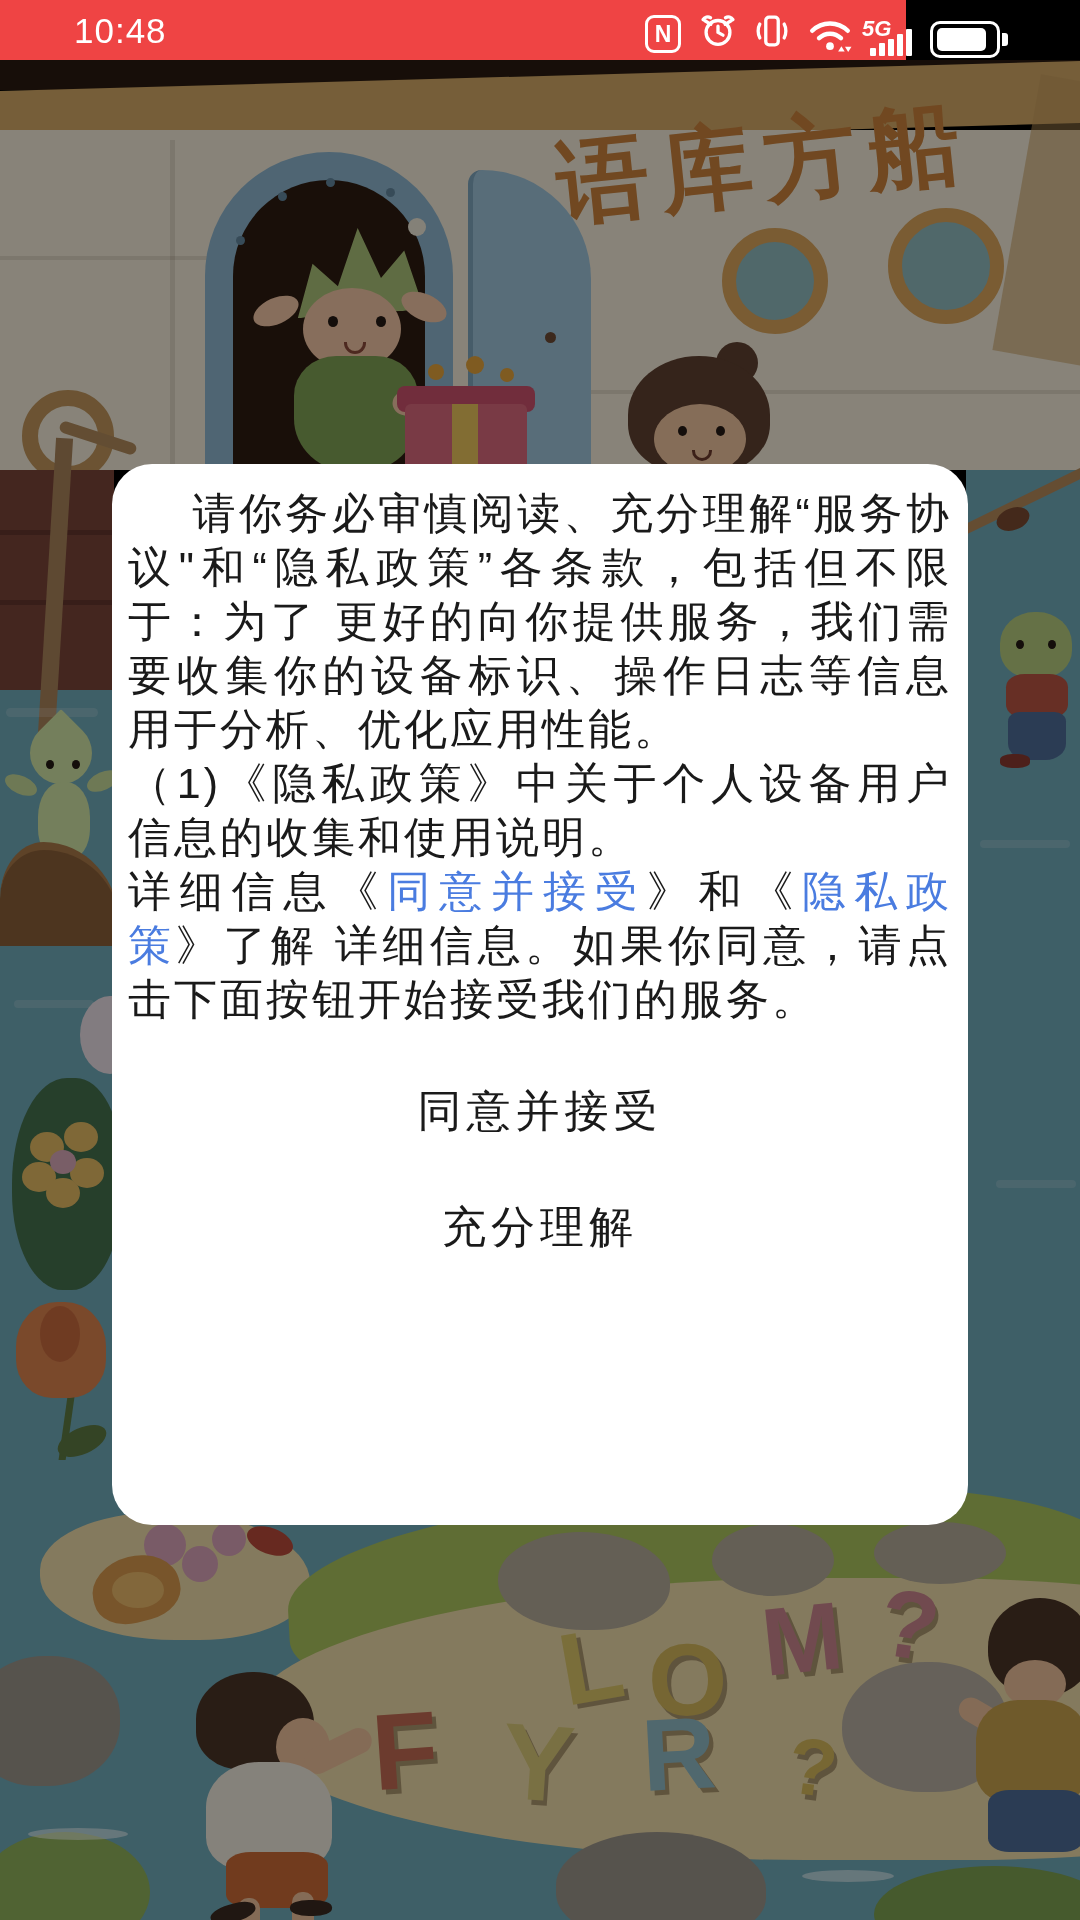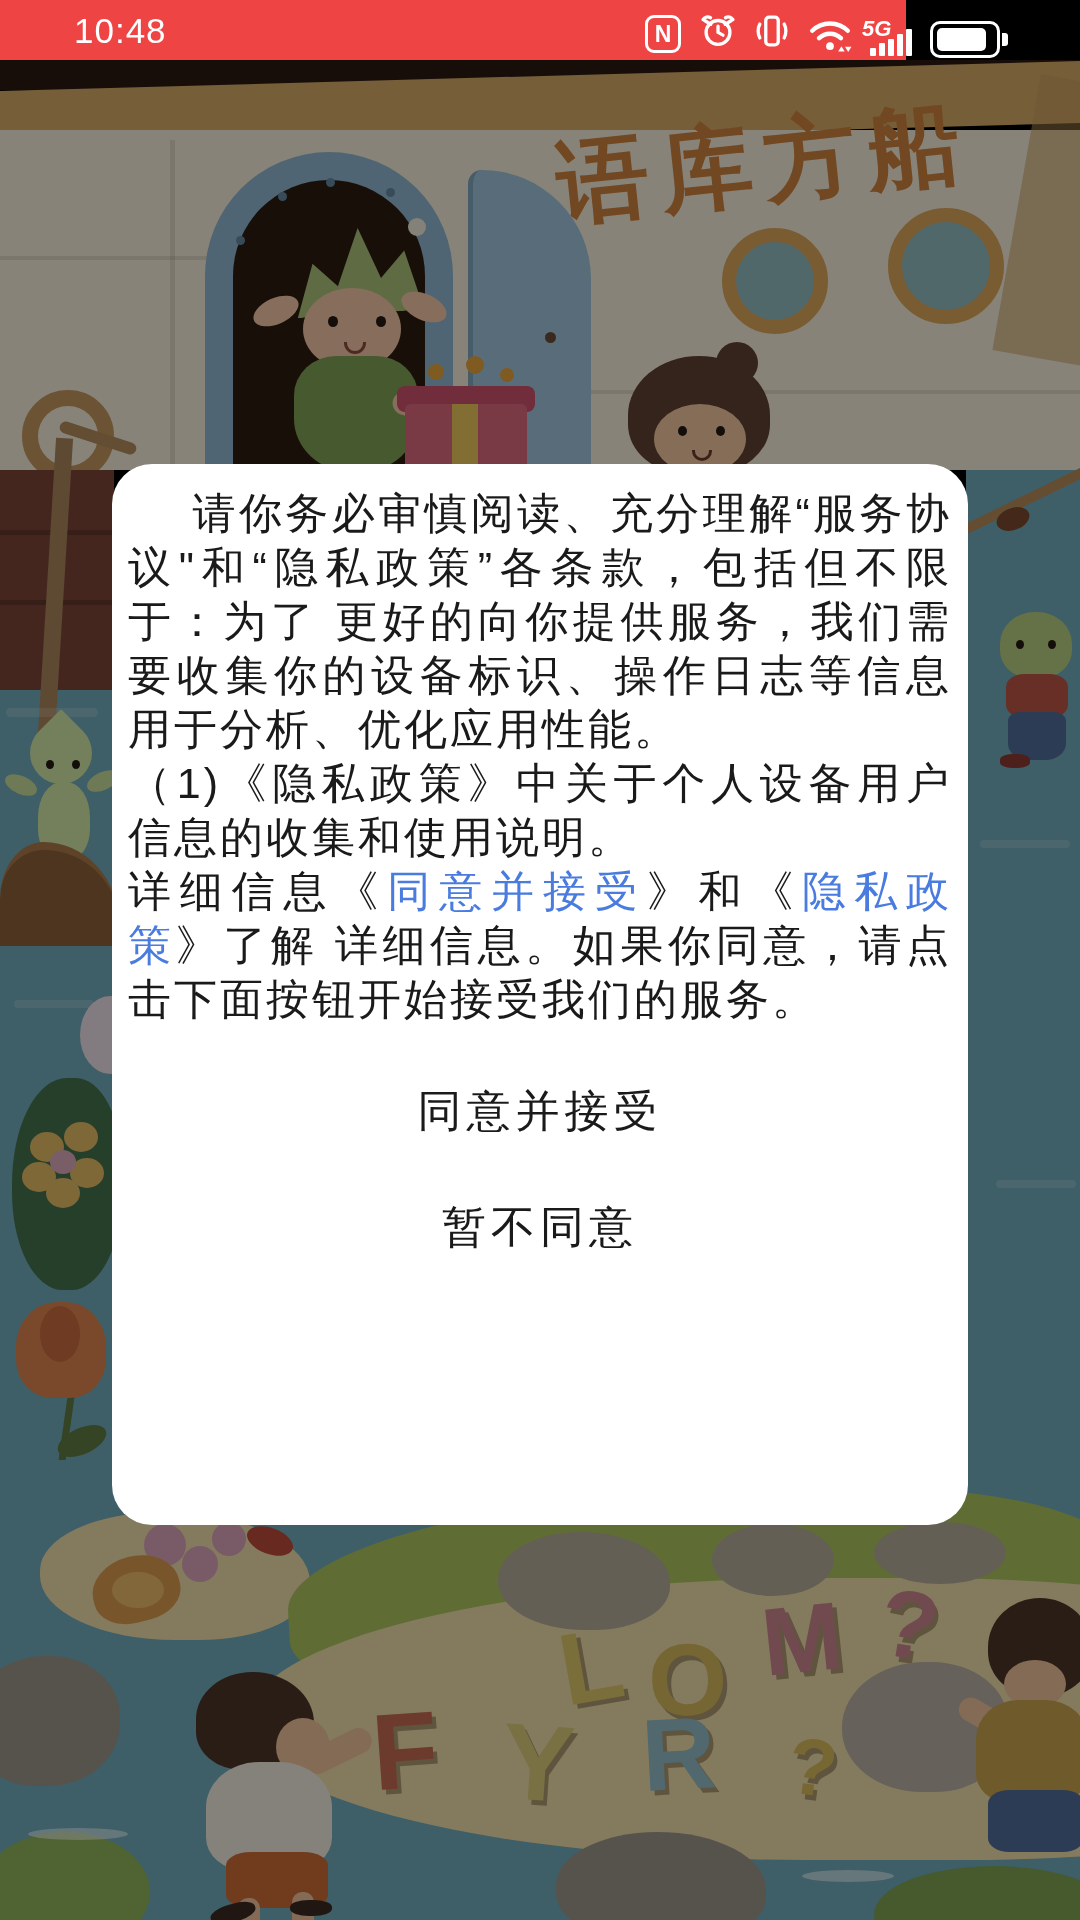--- a/index.html
+++ b/index.html
@@ -353,14 +353,14 @@
 
 <div class="abs" id="dialog">
 
   <div id="dlg-body">
     <p id="dlg-p1">请你务必审慎阅读、充分理解“服务协议"和“隐私政策”各条款，包括但不限于：为了 更好的向你提供服务，我们需要收集你的设备标识、操作日志等信息用于分析、优化应用性能。</p>
     <p>（1)《隐私政策》中关于个人设备用户信息的收集和使用说明。</p>
     <p><span>详细信息《</span><a href="#" class="link" style="color:#4a7ce0">同意并接受</a><span>》和《</span><a href="#" class="link" style="color:#4a7ce0">隐私政策</a><span>》了解 详细信息。如果你同意，请点击下面按钮开始接受我们的服务。</span></p>
   </div>
 
   <button id="agree-btn">同意并接受</button>
-  <button id="disagree-btn">暂不同意</button>
+  <button id="disagree-btn">充分理解</button>
 </div>
 
 </body></html>

